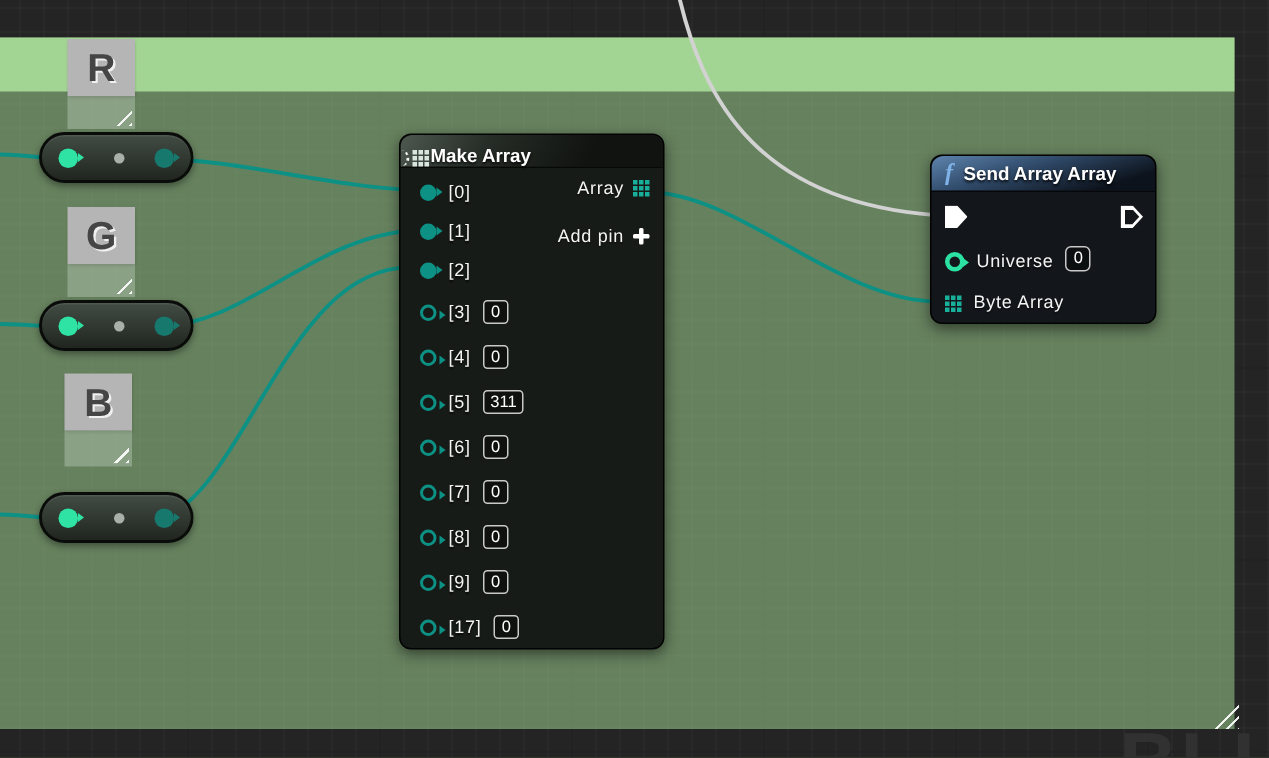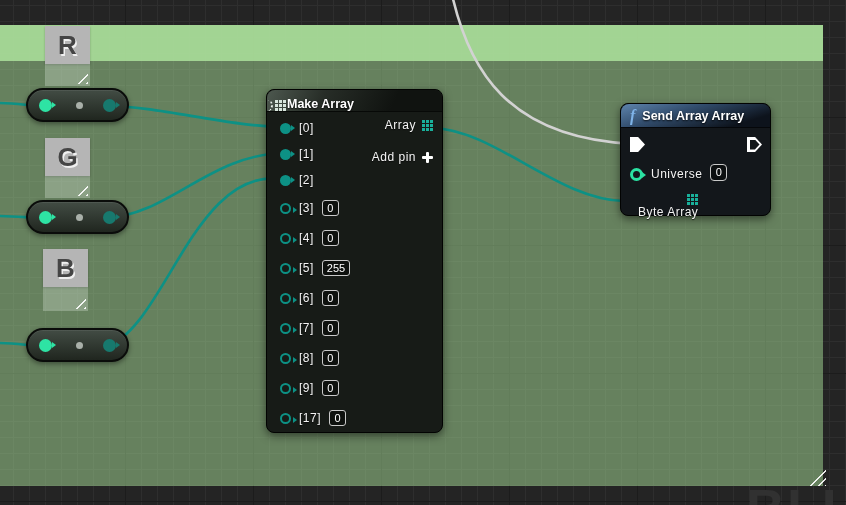--- a/index.html
+++ b/index.html
@@ -99,21 +99,21 @@
             font-size:16px; color:#7fb3e8; line-height:1; }
   .exec { position:absolute; width:15px; height:15px; background:#fff;
           clip-path:polygon(0 0,54% 0,100% 50%,54% 100%,0 100%); }
   .exec.hollow::before { content:""; position:absolute; left:2.5px; top:2.5px;
           width:10px; height:10px; background:#14181b;
           clip-path:polygon(0 0,54% 0,100% 50%,54% 100%,0 100%); }
   .exec.in  { left:9px; top:33px; }
   .exec.out { right:8px; top:33px; }
   .sba-row { position:absolute; left:9px; display:flex; align-items:flex-end; }
   .row-universe { top:60px; }
-  .row-bytearray { top:90px;flex-direction:column; }
+  .row-bytearray { top:90px; }
   .ring { position:relative; width:13px; height:13px; border:3px solid #2be2a2;
           border-radius:50%; color:#2be2a2; flex:none; }
   .ring::after { content:""; position:absolute; left:9px; top:0.5px;
     border-left:4px solid; border-top:3px solid transparent; border-bottom:3px solid transparent; }
   .sba-row .plabel { margin-left:8px; }
   .sba-row .valbox { height:17px; line-height:15px; border-radius:4px; }
 </style>
 </head>
 <body>
 
@@ -206,21 +206,21 @@
         <span class="valbox">0</span>
       </div>
       <div class="row h30">
         <span class="pin hollow"></span>
         <span class="plabel">[4]</span>
         <span class="valbox">0</span>
       </div>
       <div class="row h30">
         <span class="pin hollow"></span>
         <span class="plabel">[5]</span>
-        <span class="valbox">255</span>
+        <span class="valbox">311</span>
       </div>
       <div class="row h30">
         <span class="pin hollow"></span>
         <span class="plabel">[6]</span>
         <span class="valbox">0</span>
       </div>
       <div class="row h30">
         <span class="pin hollow"></span>
         <span class="plabel">[7]</span>
         <span class="valbox">0</span>

